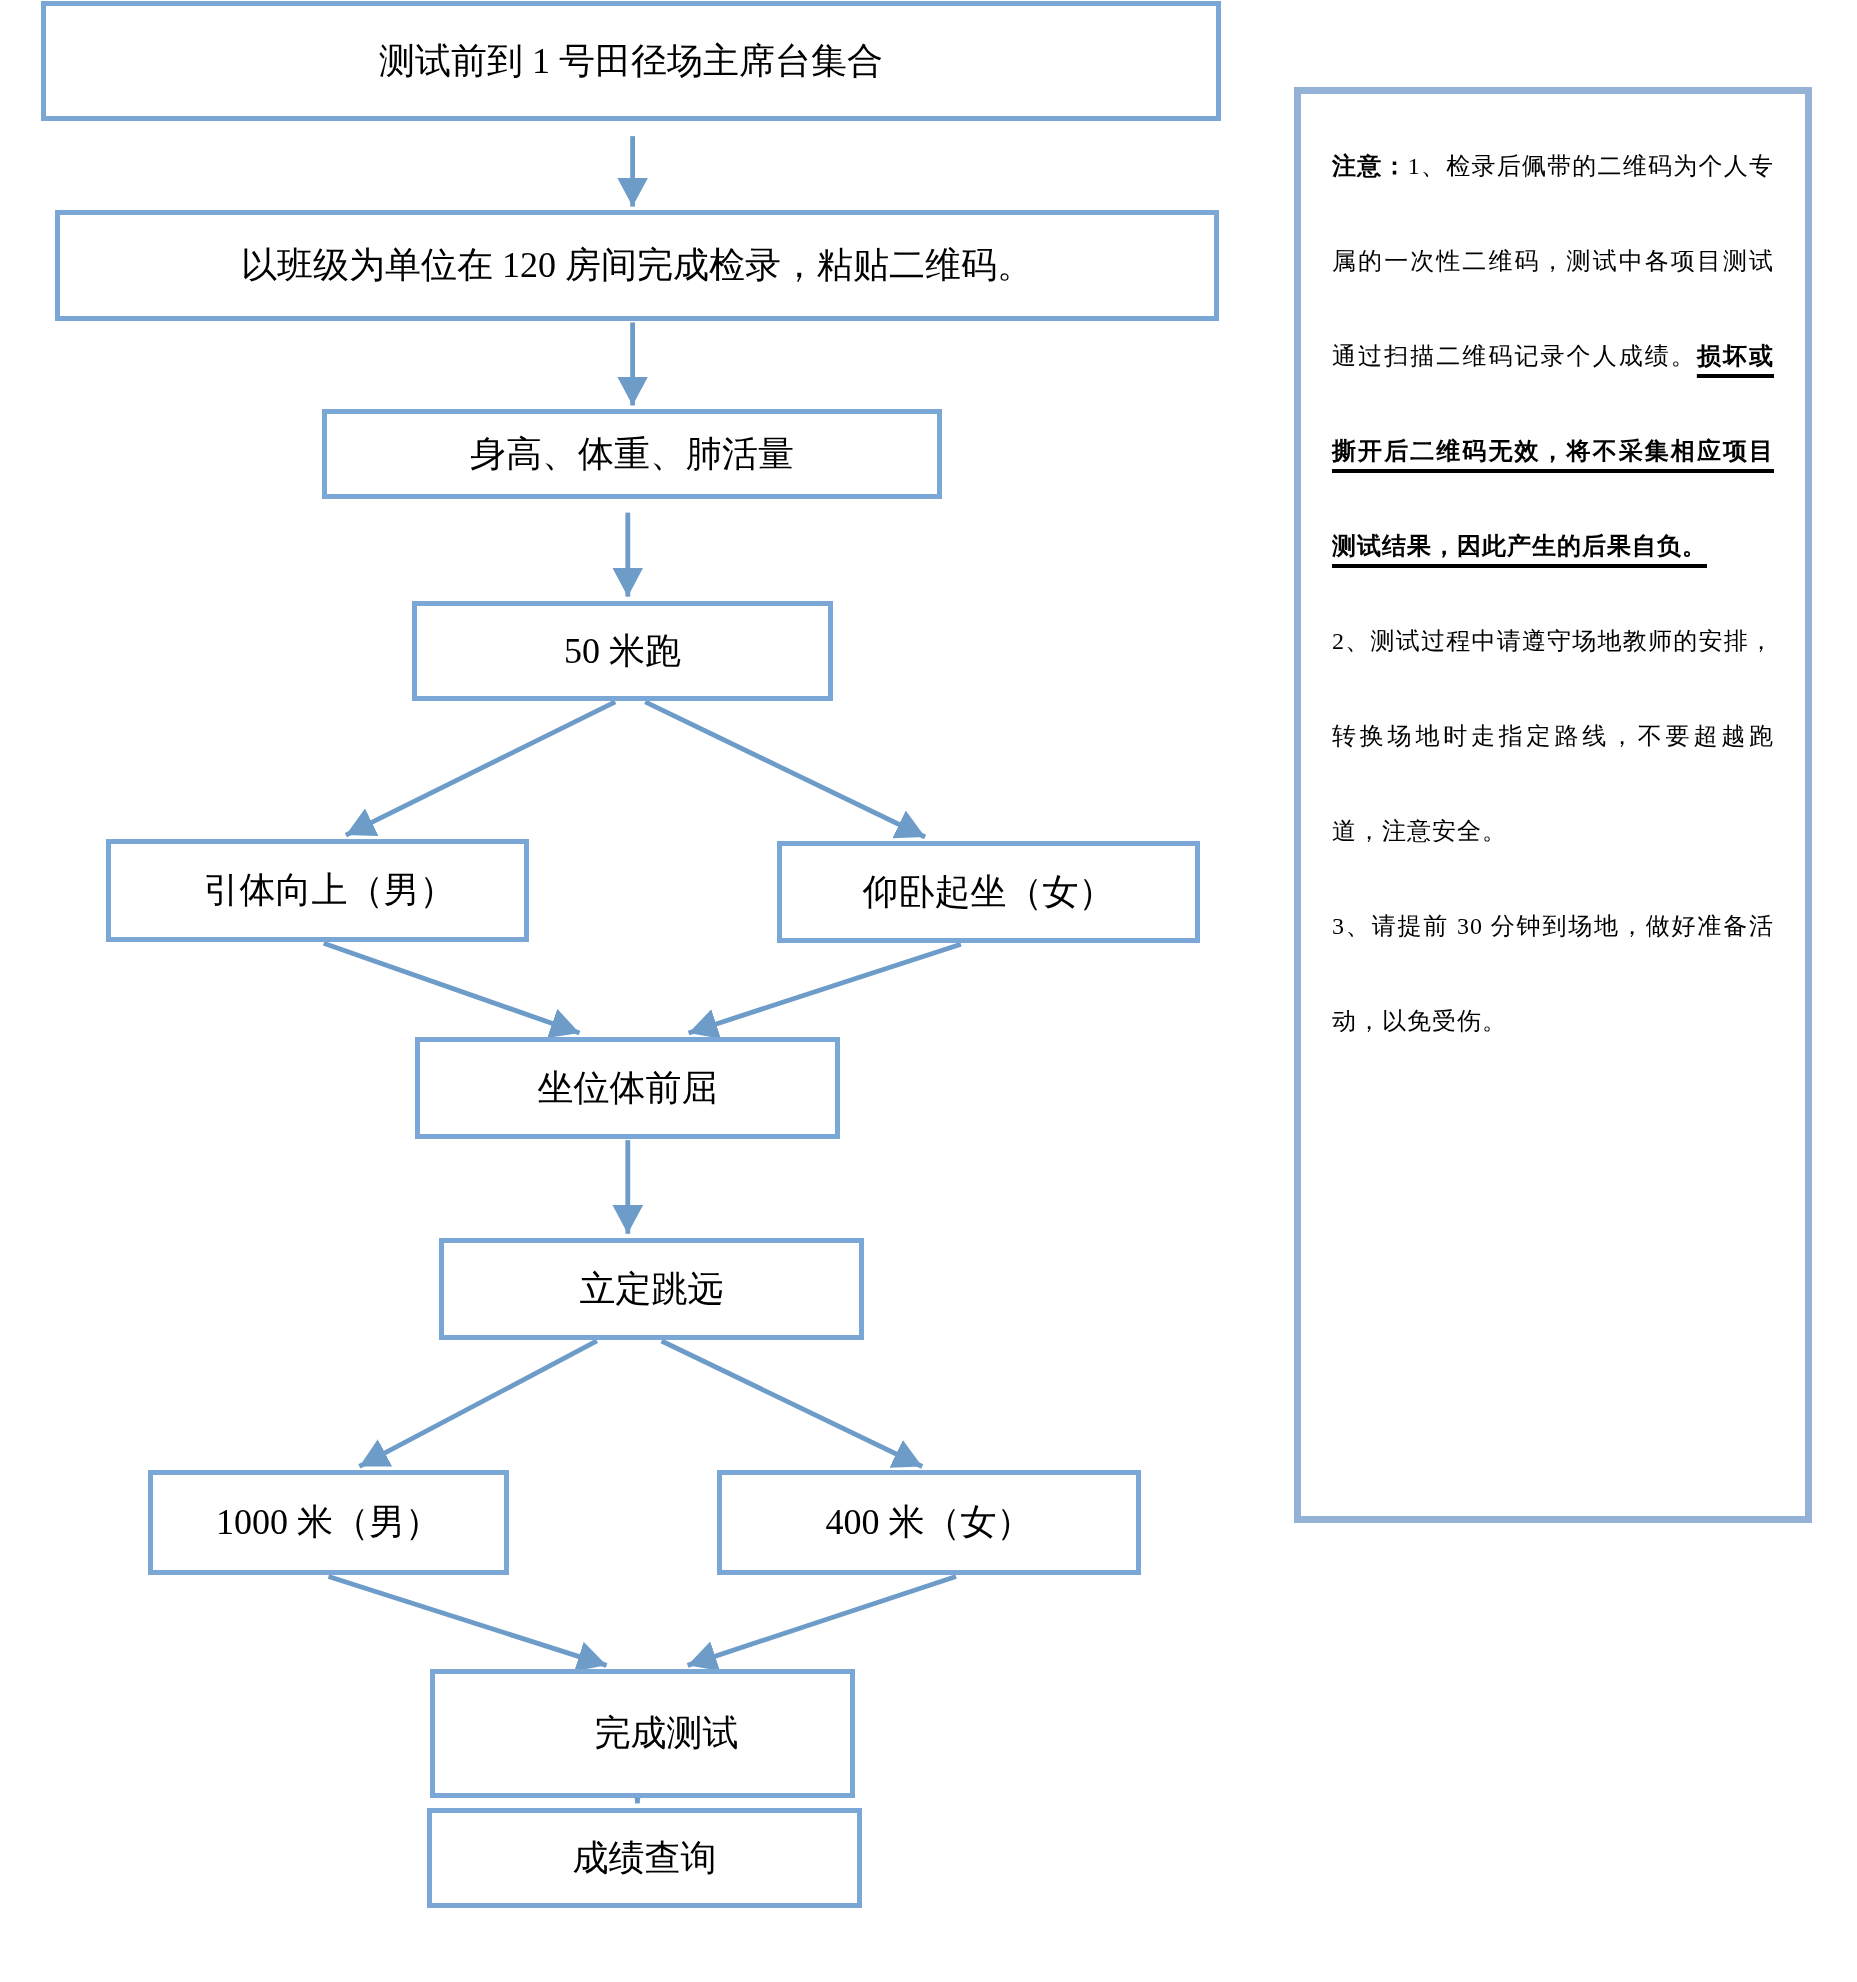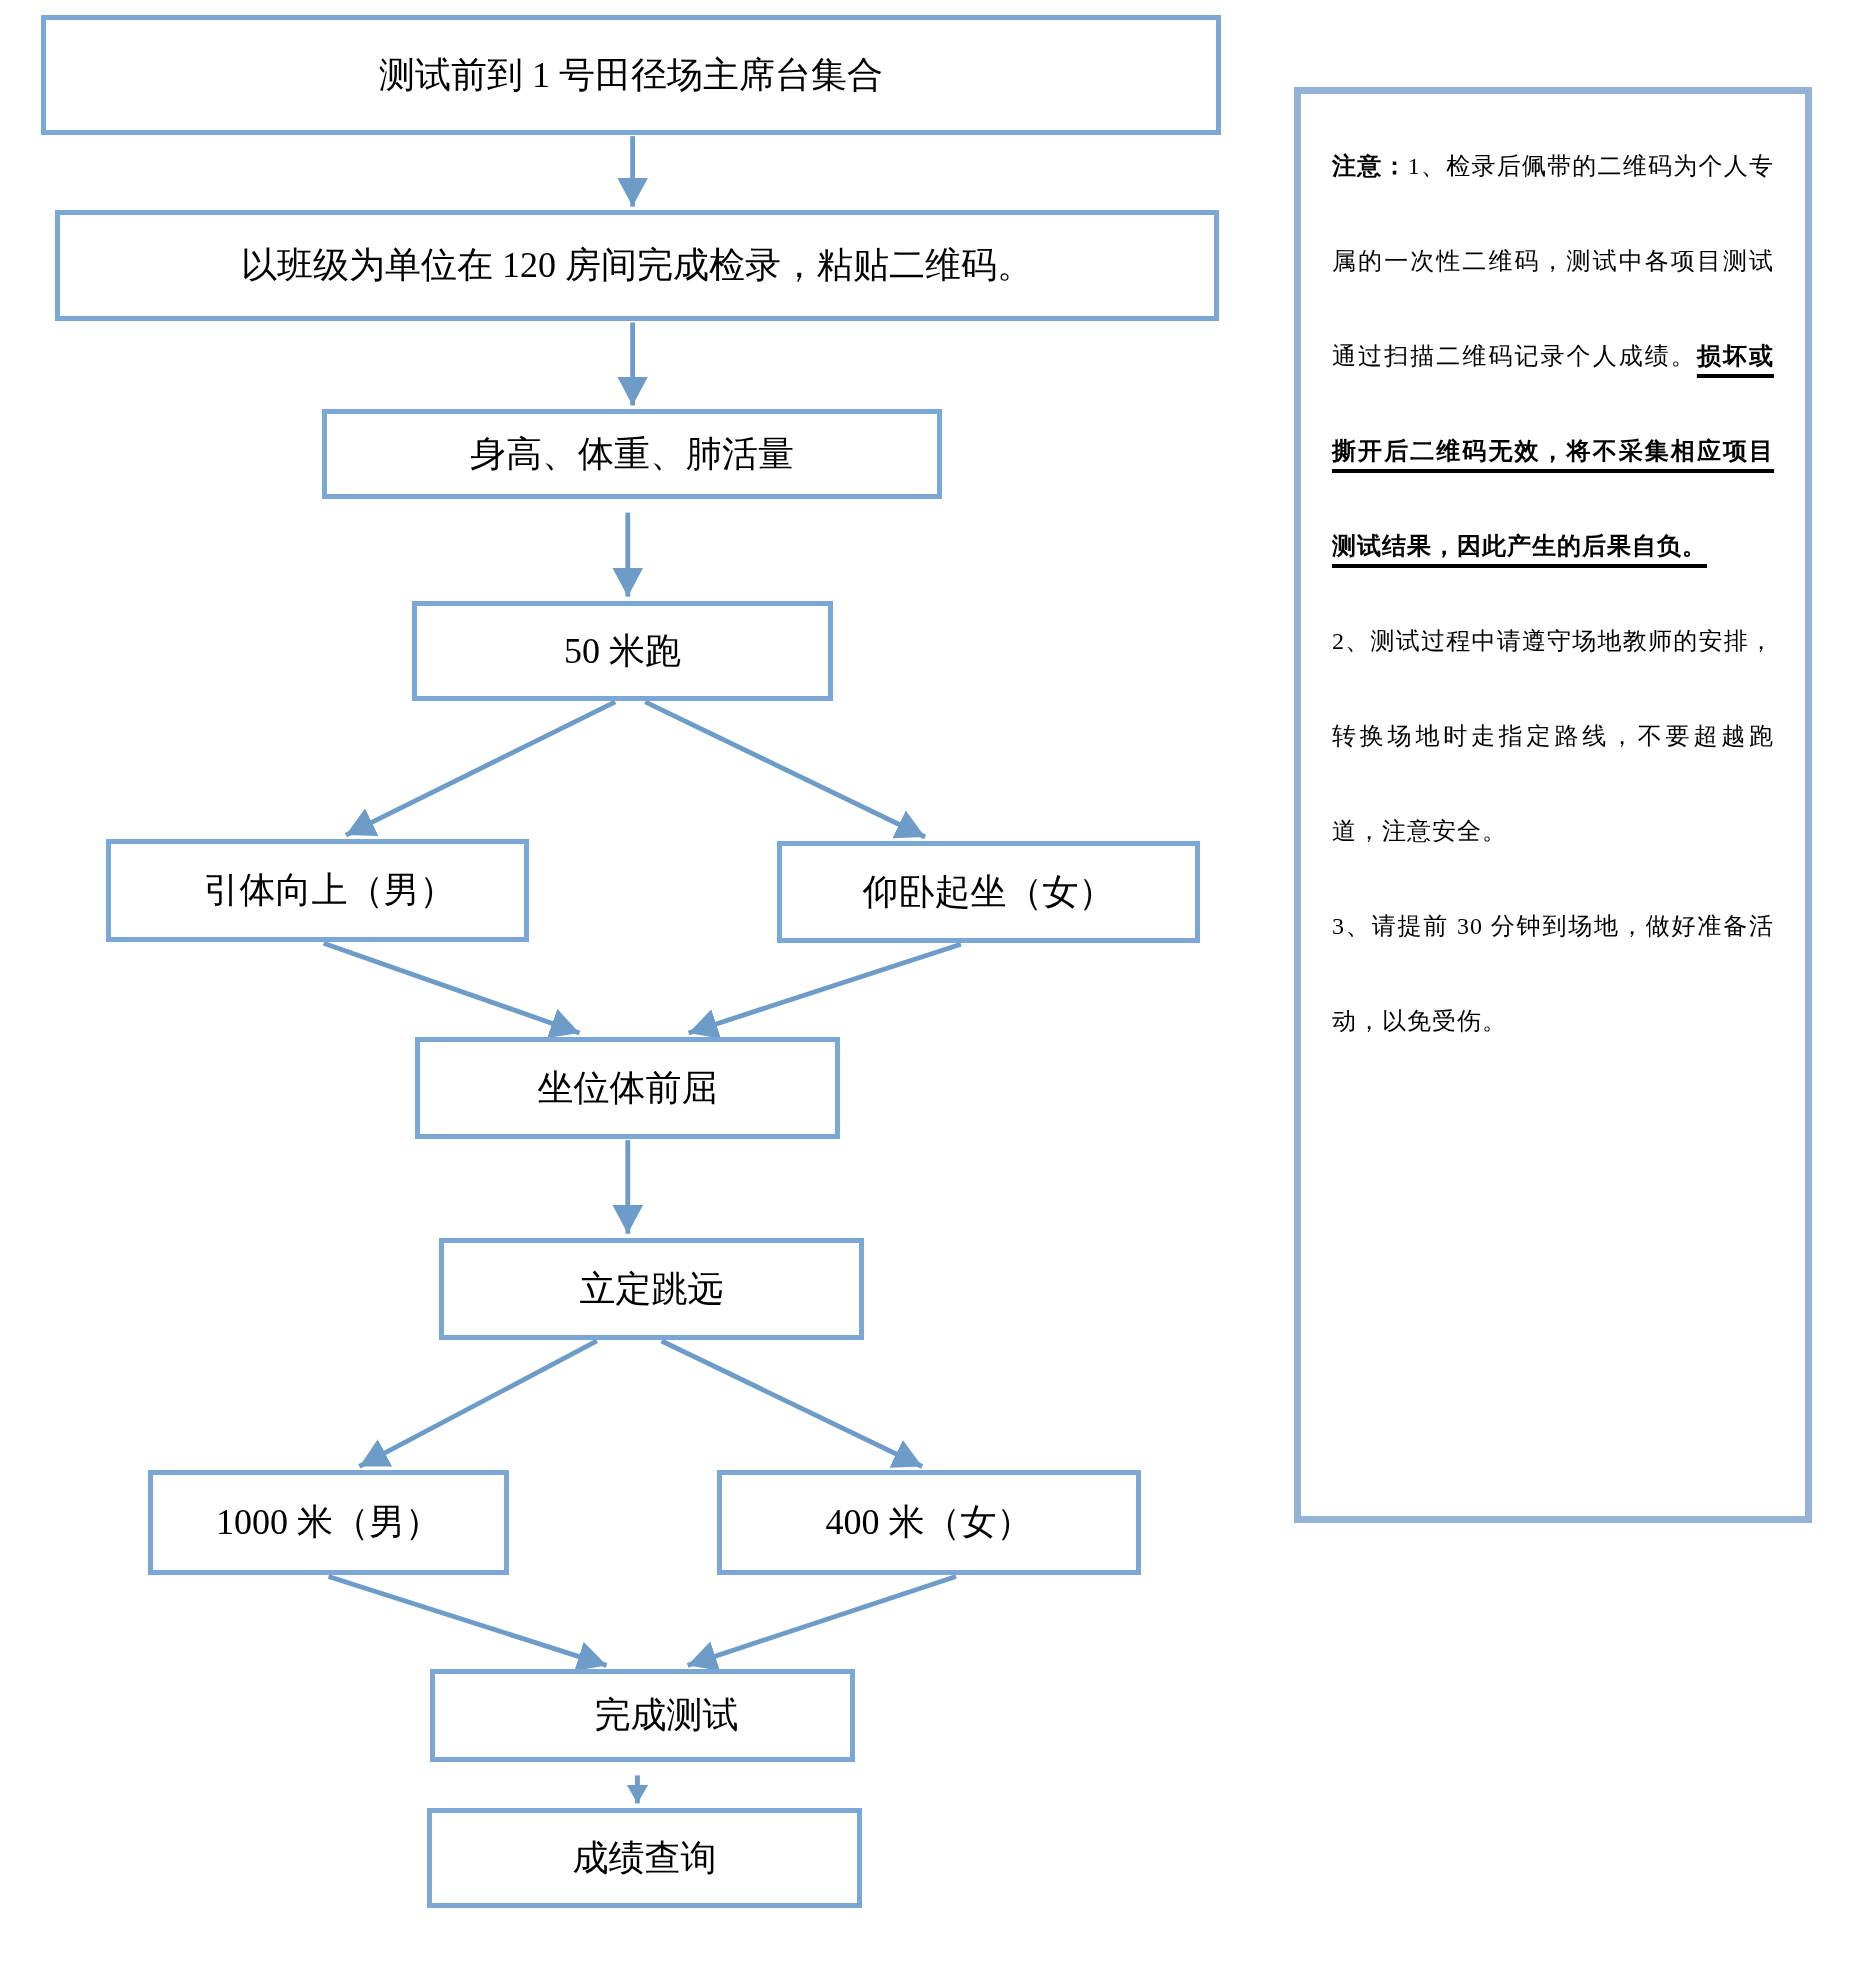--- a/index.html
+++ b/index.html
@@ -37,31 +37,31 @@
     box-sizing: border-box;
     background: #ffffff;
     border: 5.8px solid var(--box-border, #7BA7D7);
     display: flex;
     align-items: center;
     justify-content: center;
     font-size: 36px;
     text-align: center;
     line-height: 1.25;
   }
-  .n-gather   { left: 41px;   top: 15px;   width: 1180px; height: 120px; }
+  .n-gather   { left: 41px;   top: 1px;   width: 1180px; height: 120px; }
   .n-checkin  { left: 55px;   top: 210px;  width: 1164px; height: 111px; }
   .n-measure  { left: 322px;  top: 409px;  width: 620px;  height: 90px; }
   .n-run50    { left: 412px;  top: 601px;  width: 421px;  height: 100px; }
   .n-pullup   { left: 106px;  top: 839px;  width: 423px;  height: 103px; padding-left: 24px; }
   .n-situp    { left: 777px;  top: 841px;  width: 423px;  height: 102px; }
   .n-sitreach { left: 415px;  top: 1037px; width: 425px;  height: 102px; }
   .n-jump     { left: 415px;  top: 1238px; width: 425px;  height: 102px; margin-left: 24px; }
   .n-run1000  { left: 148px;  top: 1470px; width: 361px;  height: 105px; }
   .n-run800   { left: 717px;  top: 1470px; width: 424px;  height: 105px; }
-  .n-finish   { left: 430px;  top: 1669px; width: 425px;  height: 93px; padding-left: 48px; }
+  .n-finish   { left: 430px;  top: 1669px; width: 425px;  height: 129px; padding-left: 48px; }
   .n-query    { left: 427px;  top: 1808px; width: 435px;  height: 100px; }
   
   .note {
     position: absolute;
     z-index: 2;
     left: 1294px;
     top: 87px;
     width: 518px;
     height: 1436px;
     box-sizing: border-box;

